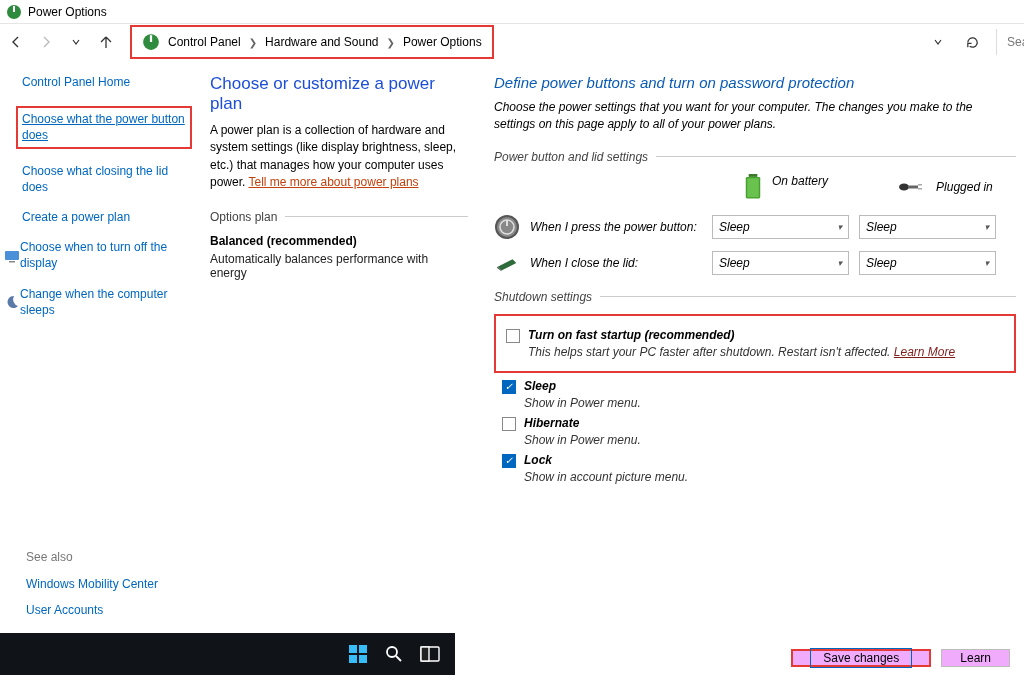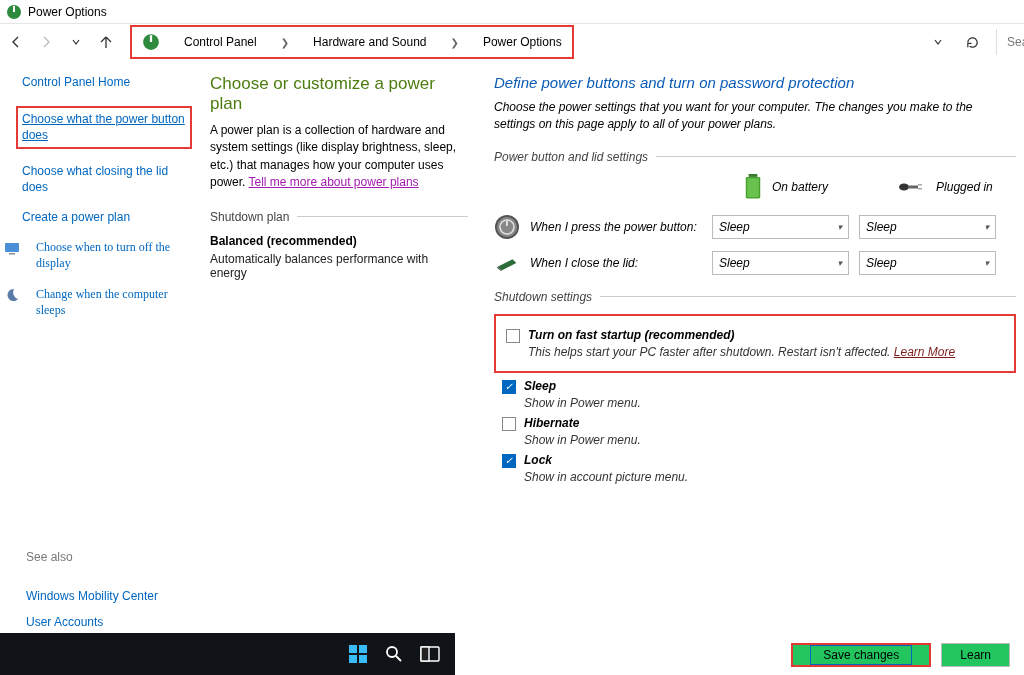--- a/index.html
+++ b/index.html
@@ -27,71 +27,71 @@
     height: 36px;
     padding: 4px 6px;
     gap: 10px;
   }
   .navarrow { width:20px; height:20px; display:flex; align-items:center; justify-content:center; color:#555; cursor:pointer; }
   .breadcrumb {
     display:flex;
     align-items:center;
     border:2px solid #e53935;
     padding:6px 10px;
-    gap:24px;
+    gap:8px;
     margin-left:4px;
   }
   .breadcrumb .bicon { width:18px; height:18px; }
   .breadcrumb .crumb { cursor:pointer; }
   .breadcrumb .sep { color:#666; font-size:10px; }
   .rightnav { margin-left:auto; display:flex; align-items:center; gap:14px; padding-right:0; }
   .searchbox { border-left:1px solid #ddd; padding:6px 8px 6px 10px; color:#777; width:22px; }
   .mainarea { display:flex; }
   .sidebar { width:198px; padding:14px 12px 12px 22px; }
   .sidebar .cphome { margin-bottom:16px; }
   .sidelink { color:#0067c0; cursor:pointer; margin-bottom:14px; display:block; line-height:1.35; }
   .sidelink.highlighted { border:2px solid #e53935; padding:3px 4px; text-decoration:underline; margin-left:-6px; margin-right:-6px; }
-  .sideicon-row { display:flex; align-items:flex-start; gap:16px; margin-left:-18px; margin-bottom:14px;font-family:Liberation Serif, serif; }
+  .sideicon-row { display:flex; align-items:center; gap:0; margin-left:-18px; margin-bottom:14px; }
   .sideicon-row .sicon { width:16px; height:16px; flex-shrink:0; margin-top:1px; }
   .sideicon-row .sidelink { margin-bottom:0; }
   .content { flex:1; padding:14px 8px 8px 12px; display:flex; gap:26px; }
   .leftcol { width:258px; }
-  .heading { color:#4d7c0f; font-size:17px; font-weight:400; margin-bottom:8px; }
+  .heading { color:#1d4ed8; font-size:17px; font-weight:400; margin-bottom:8px; }
   .desc { line-height:1.45; margin-bottom:18px; }
-  .desc a { color:#a21caf; text-decoration:underline; cursor:pointer; }
+  .desc a { color:#c2410c; text-decoration:underline; cursor:pointer; }
   .fieldset-label { color:#444; font-size:12px; display:flex; align-items:center; gap:8px; margin-bottom:10px;text-align:right; }
   .fieldset-label .line { flex:1; height:1px; background:#ccc; }
   .plan-name { font-weight:600; margin-bottom:4px; }
   .plan-desc { color:#222; }
   .rightcol { flex:1;font-style:italic; }
   .subheading { color:#0a5bb5; font-size:15px; font-weight:400; margin-bottom:8px; }
   .subdesc { line-height:1.45; margin-bottom:16px; }
   .colheads { display:flex; align-items:center; padding-left:250px; gap:70px; margin-bottom:14px; }
-  .colhead { display:flex; align-items:center; gap:10px; }
+  .colhead { display:flex; gap:10px; }
   .bat-icon { width:18px; height:26px; }
   .plug-icon { width:28px; height:14px; }
   .setting-row { display:flex; align-items:center; gap:10px; margin-bottom:10px; }
   .setting-row .ricon { width:26px; height:26px; display:flex; align-items:center; justify-content:center; }
   .setting-row .rlabel { width:172px; }
   .dd { width:137px; height:24px; border:1px solid #bbb; background:#fff; display:flex; align-items:center; justify-content:space-between; padding:0 6px; cursor:pointer; }
   .dd .chev { font-size:9px; color:#555; }
   .shutdown-box { border:2px solid #e53935; padding:6px 10px 8px 10px; margin-bottom:6px; }
   .chk-row { display:flex; align-items:flex-start; gap:8px; margin:6px 0 2px 8px; }
   .chk { width:14px; height:14px; border:1px solid #888; background:#fff; display:flex; align-items:center; justify-content:center; cursor:pointer; flex-shrink:0; margin-top:1px; }
   .chk.checked { background:#0067c0; border-color:#0067c0; color:#fff; font-size:10px; }
   .chk-label { font-weight:600; }
   .chk-desc { margin-left:30px; color:#333; margin-bottom:4px; }
   .chk-desc a { color:#7f1d1d; text-decoration:underline; cursor:pointer; }
   .seealso { position:absolute; left:26px; top:550px; }
-  .seealso .sa-title { color:#777; margin-bottom:24px; }
+  .seealso .sa-title { color:#777; margin-bottom:12px; }
   .seealso .sidelink { margin-bottom:10px; }
   .taskbar { position:absolute; left:0; bottom:0; width:455px; height:42px; background:#101318; display:flex; align-items:center; justify-content:flex-end; gap:14px; padding-right:14px; }
   .tb-icon { width:22px; height:22px; display:flex; align-items:center; justify-content:center; }
   .footer-btns { position:absolute; right:14px; bottom:8px; display:flex; gap:10px; align-items:center; }
-  .btn { height:24px; padding:0 18px; border:1px solid #bbb; background:#22c55e; cursor:pointer; display:flex; align-items:center; }
+  .btn { height:18px; padding:0 18px; border:1px solid #bbb; background:#f0abfc; cursor:pointer; display:flex; align-items:center; }
   .btn.save { border:2px solid #e53935; }
   .btn.save .inner { outline:1px solid #0067c0; padding:2px 12px; }
 </style>
 </head>
 <body>
 
 <div class="titlebar">
   <svg class="ticon" viewBox="0 0 16 16">
       <circle cx="8" cy="8" r="7" fill="#2e8b3d"></circle>
       <rect x="7" y="2" width="2" height="6" fill="#fff"></rect>
@@ -172,21 +172,21 @@
     </div>
   </div>
 
   <div class="content">
     <div class="leftcol">
       <div class="heading">Choose or customize a power plan</div>
       <div class="desc">
         <span>A power plan is a collection of hardware and system settings (like display brightness, sleep, etc.) that manages how your computer uses power. </span><a>Tell me more about power plans</a>
       </div>
       <div class="fieldset-label">
-          <span>Shutdown plan</span>
+          <span>Options plan</span>
           <span class="line"></span>
         </div>
       <div class="plan-name">Balanced (recommended)</div>
       <div class="plan-desc">Automatically balances performance with energy</div>
     </div>
 
     <div class="rightcol">
       <div class="subheading">Define power buttons and turn on password protection</div>
       <div class="subdesc">Choose the power settings that you want for your computer. The changes you make to the settings on this page apply to all of your power plans.</div>
       <div class="fieldset-label">

